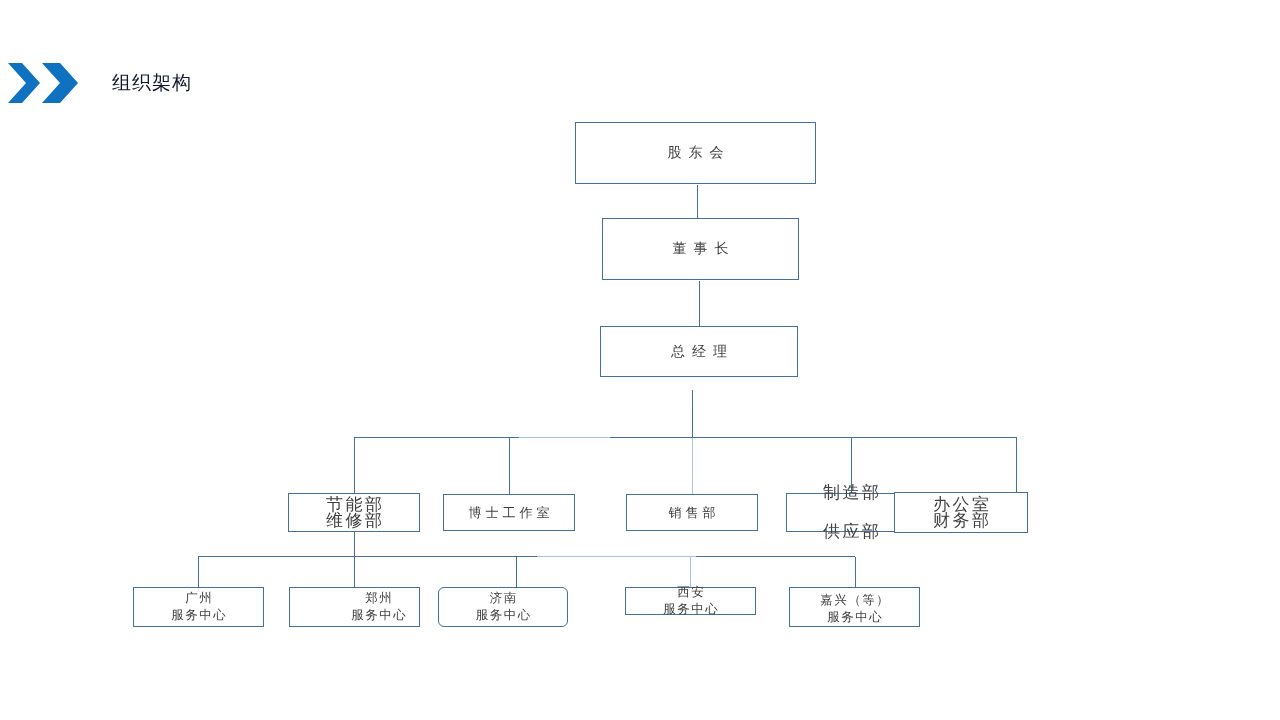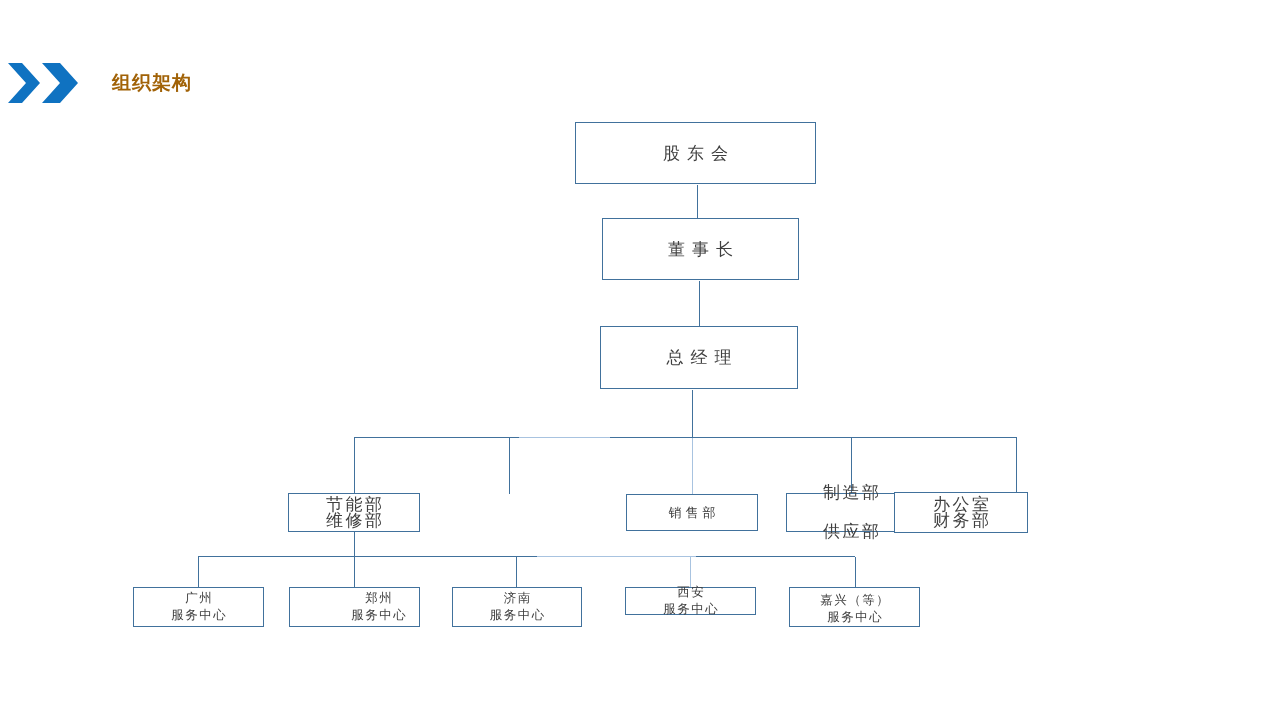--- a/index.html
+++ b/index.html
@@ -20,55 +20,55 @@
     left: 8px;
     top: 63px;
     width: 72px;
     height: 40px;
   }
   .slide-title {
     position: absolute;
     left: 112px;
     top: 70px;
     font-size: 19px;
-    font-weight: bold;
-    color: #a16207;
+    font-weight: normal;
+    color: #0f172a;
     letter-spacing: 1px;
   }
 
   
   .node {
     position: absolute;
     border: 1.5px solid #41719C;
     background: #ffffff;
     display: flex;
     flex-direction: column;
     align-items: center;
     justify-content: center;
     text-align: center;
     color: #3F3F3F;
   }
-  .lvl1 { font-size: 17px; letter-spacing: 7px; text-indent: 7px; }
+  .lvl1 { font-size: 14px; letter-spacing: 7px; text-indent: 7px; }
   .lvl2 { font-size: 17px; letter-spacing: 2.5px; text-indent: 2.5px; line-height: 16px; }
   .lvl2s { font-size: 13px; letter-spacing: 4px; text-indent: 4px; }
   .lvl3 { font-size: 12.5px; letter-spacing: 1.5px; text-indent: 1.5px; line-height: 17px; }
 
   #node-shareholders        { left: 575px; top: 122px; width: 241px; height: 62px; }
   #node-chairman            { left: 602px; top: 218px; width: 197px; height: 62px; }
-  #node-general-manager     { left: 600px; top: 326px; width: 198px; height: 63px; text-align: right; }
+  #node-general-manager     { left: 600px; top: 326px; width: 198px; height: 51px; text-align: right; }
 
   #node-energy-maintenance  { left: 288px; top: 493px; width: 132px; height: 39px; }
   #node-doctor-studio       { left: 443px; top: 494px; width: 132px; height: 37px; }
   #node-sales               { left: 626px; top: 494px; width: 132px; height: 37px; }
   #node-manufacturing-supply{ left: 786px; top: 493px; width: 130px; height: 39px; gap: 23px; }
   #node-office-finance      { left: 894px; top: 492px; width: 134px; height: 41px; }
 
   #node-guangzhou           { left: 133px; top: 587px; width: 131px; height: 40px; }
   #node-zhengzhou           { left: 289px; top: 587px; width: 131px; height: 40px; padding-left: 48px; }
-  #node-jinan               { left: 452px; top: 587px; width: 130px; height: 40px; }
+  #node-jinan               { left: 438px; top: 587px; width: 130px; height: 40px; border-radius: 6px; }
   #node-xian                { left: 625px; top: 587px; width: 131px; height: 28px; }
   #node-jiaxing             { left: 789px; top: 587px; width: 131px; height: 40px; justify-content: flex-end; }
 
   
   .conn { position: absolute; background: #41719C; }
   .conn.light { background: #A8C3E0; }
 
   #c-v1  { left: 697px; top: 185px; width: 1px; height: 33px; }
   #c-v2  { left: 699px; top: 281px; width: 1px; height: 45px; }
   #c-v3  { left: 692px; top: 390px; width: 1px; height: 47px; }
@@ -127,20 +127,23 @@
   </div>
 
   <div class="node lvl1" id="node-general-manager">
     <span>总经理</span>
   </div>
 
   <div class="node lvl2" id="node-energy-maintenance">
     <span>节能部</span>
     <span>维修部</span>
   </div>
+  <div class="node lvl2s" id="node-doctor-studio">
+    <span>博士工作室</span>
+  </div>
   <div class="node lvl2s" id="node-sales">
     <span>销售部</span>
   </div>
   <div class="node lvl2" id="node-manufacturing-supply">
     <span>制造部</span>
     <span>供应部</span>
   </div>
   <div class="node lvl2" id="node-office-finance">
     <span>办公室</span>
     <span>财务部</span>

